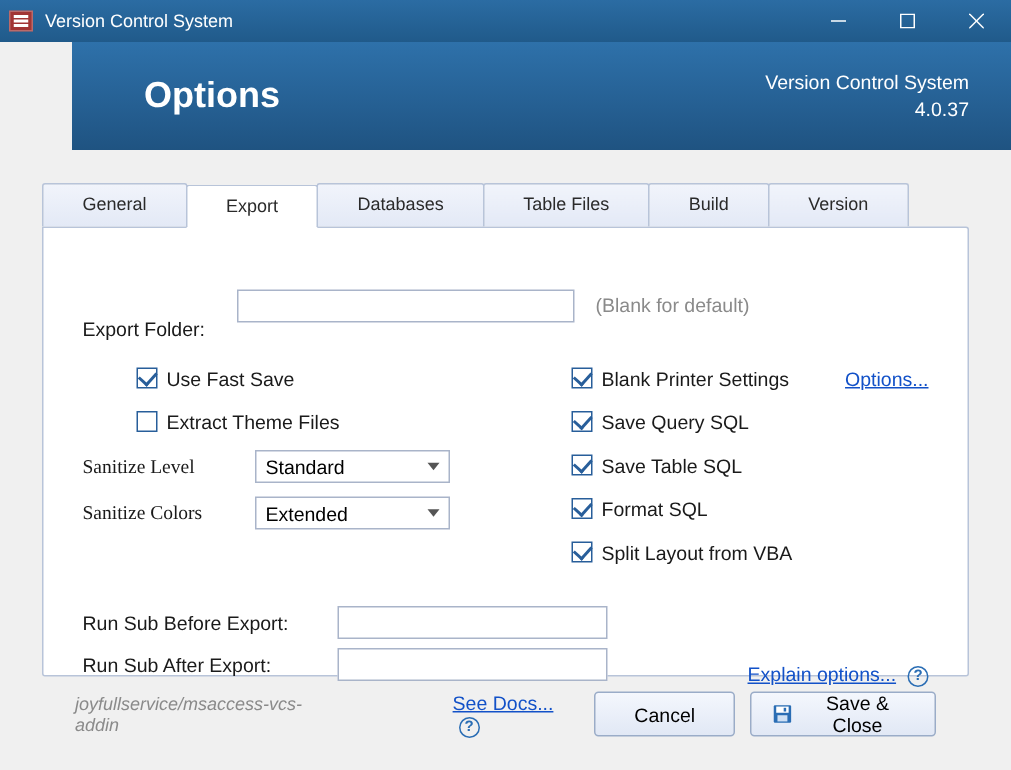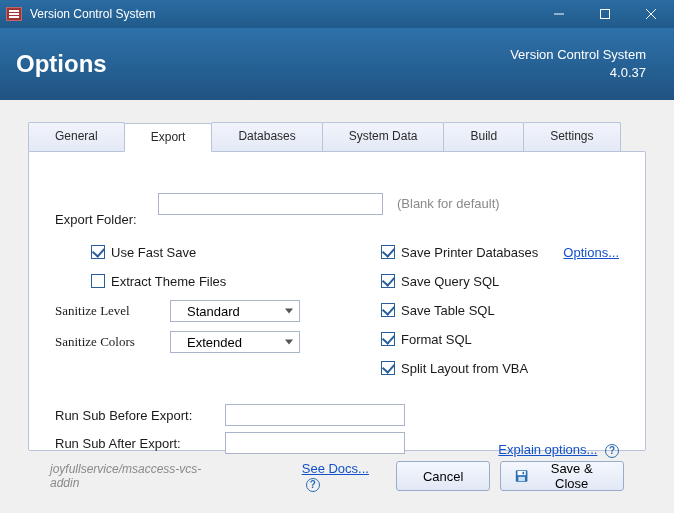--- a/index.html
+++ b/index.html
@@ -39,21 +39,22 @@
     color: white;
   }
   .titlebar .winbtn svg { stroke: white; fill: none; }
 
   .header {
     background: linear-gradient(to bottom, #2e71aa, #255f92 60%, #1f5381);
     height: 72px;
     display: flex;
     align-items: center;
     color: white;
-    padding: 0 28px 0 16px;
+    padding: 0 28px 0 48px;
+    margin-left: 48px;
   }
   .header h1 {
     margin: 0; font-weight: 600; font-size: 24px; flex: 1;
   }
   .header .version {
     text-align: right; font-size: 13px; line-height: 1.35;
   }
 
   .body {
     padding: 22px 28px 12px 28px;
@@ -137,21 +138,21 @@
     margin-bottom: 7px;
     height: 24px;
   }
   .dropdown-wrap .dl { width: 115px; font-family: Liberation Serif, serif; }
   .select {
     position: relative;
     width: 130px; height: 22px;
     border: 1px solid #a9b4c9;
     background: #fff;
     display: flex; align-items: center;
-    padding: 0 20px 0 16px;
+    padding: 0 20px 0 6px;
   }
   .select::after {
     content: "";
     position: absolute; right: 6px; top: 50%;
     width: 0; height: 0;
     border-left: 4px solid transparent;
     border-right: 4px solid transparent;
     border-top: 5px solid #555;
     transform: translateY(-50%);
   }
@@ -250,23 +251,23 @@
     <div>Version Control System</div>
     <div>4.0.37</div>
   </div>
 </div>
 
 <div class="body">
   <div class="tabstrip">
     <div class="tab">General</div>
     <div class="tab active">Export</div>
     <div class="tab">Databases</div>
-    <div class="tab">System Data</div>
+    <div class="tab">Table Files</div>
     <div class="tab">Build</div>
-    <div class="tab">Settings</div>
+    <div class="tab">Version</div>
   </div>
 
   <div class="panel">
 
     <div class="row">
       <span class="label field-label-left">Export Folder:</span>
       <input class="text-input" style="width: 225px;" value="">
       <span class="hint">(Blank for default)</span>
     </div>
 
@@ -291,21 +292,21 @@
           <span class="label dl">Sanitize Colors</span>
           <div class="select">
             <span>Extended</span>
           </div>
         </div>
       </div>
 
       <div class="col">
         <div class="chk-row">
           <span class="chk checked"></span>
-          <span class="label">Save Printer Databases</span>
+          <span class="label">Blank Printer Settings</span>
           <span style="flex:1"></span>
           <span class="options-link">Options...</span>
         </div>
         <div class="chk-row">
           <span class="chk checked"></span>
           <span class="label">Save Query SQL</span>
         </div>
         <div class="chk-row">
           <span class="chk checked"></span>
           <span class="label">Save Table SQL</span>

